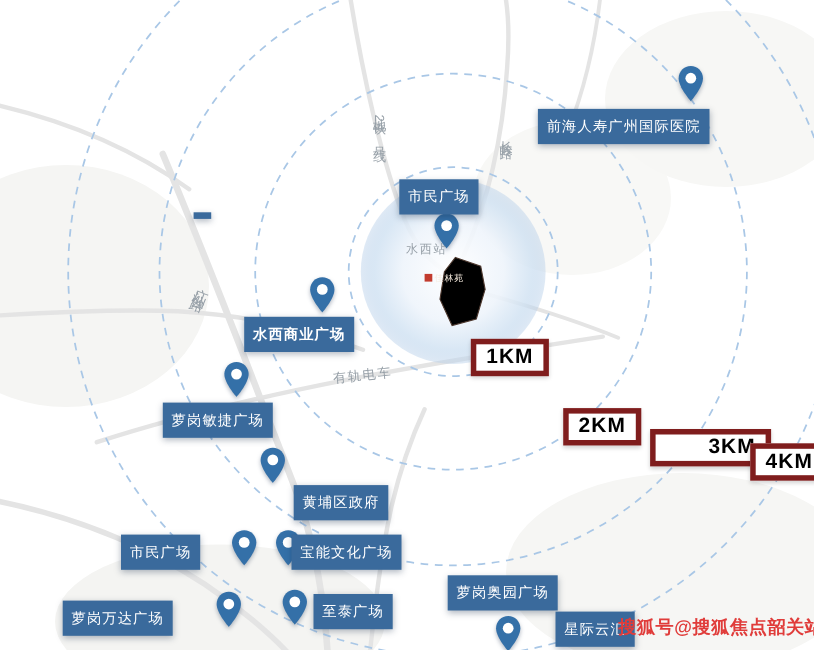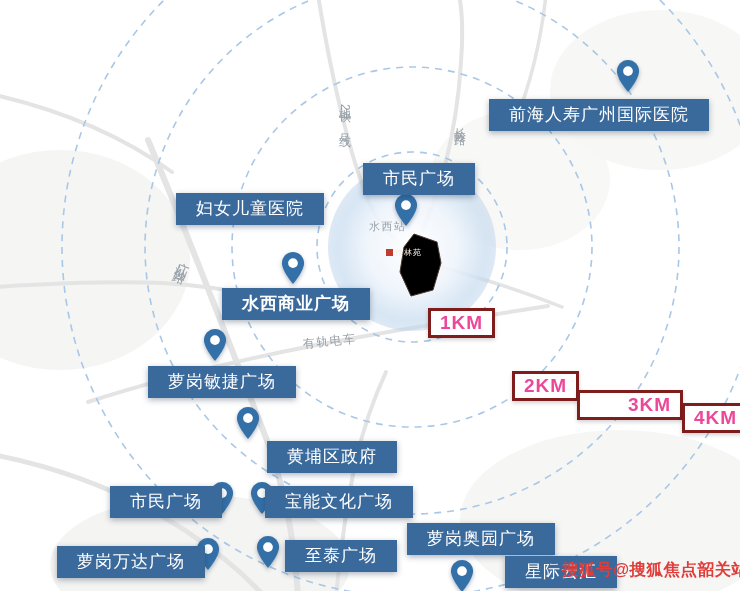--- a/index.html
+++ b/index.html
@@ -10,25 +10,25 @@
   .stage svg.base{position:absolute;left:0;top:0;}
   .ring{fill:none;stroke:var(--ring,#a9c7e6);stroke-width:1.6;stroke-dasharray:7 6;}
   .road{fill:none;stroke:var(--road,#e4e4e4);stroke-linecap:round;}
   #overlay{position:absolute;left:0;top:0;width:740px;height:591px;}
   .poi{display:contents;}
   .poi-pin{position:absolute;width:26px;height:34px;filter:drop-shadow(0 2px 2px rgba(30,50,80,.35));}
   .poi-pin svg{display:block;}
   .poi-pin svg .pin-body{fill:var(--pin,#3470a8);}
   .poi-label{
     position:absolute;background:var(--label-bg,#3a6a9c);color:#fff;
-    font-size:17px;line-height:26px;padding:3px 20px;letter-spacing:1px;font-weight:500;
+    font-size:13px;line-height:26px;padding:3px 8px;letter-spacing:1px;font-weight:500;
     box-shadow:0 2px 6px rgba(20,40,70,.35);white-space:nowrap;text-align:center;
   }
   .km-box{
-    position:absolute;background:#fff;border:3px solid #7f1d1d;color:#ec4899;
+    position:absolute;background:#fff;border:5px solid #7f1d1d;color:#000000;
     font-size:19px;font-weight:700;padding:1px 9px;letter-spacing:1px;
     box-shadow:0 2px 4px rgba(0,0,0,.18);white-space:nowrap;
   }
   .map-label{
     position:absolute;color:var(--map-text,#97a0a8);font-size:12px;letter-spacing:1.5px;
     white-space:nowrap;transform-origin:left top;
   }
   .map-label.vertical{writing-mode:vertical-rl;letter-spacing:3px;}
   #property-label{
     position:absolute;font-size:8px;line-height:9px;color:#f7ecdf;letter-spacing:1px;
@@ -83,21 +83,21 @@
         <circle cx="412" cy="247" r="180" class="ring"></circle>
         <circle cx="412" cy="247" r="267" class="ring"></circle>
         <circle cx="412" cy="247" r="350" class="ring"></circle>
       </g>
 
     <path id="property-shape" stroke="#4c372d" stroke-width="1" d="M414 234 L437 242 L441 263 L433 290 L411 296 L400 272 L404 247 Z"></path>
   </svg>
 
   <div id="overlay">
     <div id="property-label" style="left: 386px; top: 248px;">佳林苑</div>
-  <div class="km-box" style="left: 428px; top: 308px;">1KM</div><div class="km-box" style="left: 512px; top: 355px; margin-top: 16px;">2KM</div><div class="km-box" style="left: 577px; top: 390px; padding-left: 48px;">3KM</div><div class="km-box" style="left: 682px; top: 403px;">4KM</div>
+  <div class="km-box" style="left: 428px; top: 308px;">1KM</div><div class="km-box" style="left: 512px; top: 355px; margin-top: 16px;">2KM</div><div class="km-box" style="left: 591px; top: 390px; padding-left: 48px;">3KM</div><div class="km-box" style="left: 682px; top: 403px;">4KM</div>
   <div class="poi">
     <div class="poi-pin" style="left: 615px; top: 59px;">
       <svg width="26" height="34" viewBox="0 0 24 32">
         <path class="pin-body" d="M12 1 C6.2 1 1.6 5.7 1.6 11.4 C1.6 19.4 12 31 12 31 C12 31 22.4 19.4 22.4 11.4 C22.4 5.7 17.8 1 12 1 Z"></path>
         <circle cx="12" cy="11.4" r="4.6" fill="#ffffff"></circle>
       </svg>
     </div>
     <div class="poi-label" style="left: 489px; top: 99px;">
           <div class="poi-line">前海人寿广州国际医院</div>
         </div>
@@ -111,21 +111,20 @@
       </svg>
     </div>
     <div class="poi-label" style="left: 363px; top: 163px;">
           <div class="poi-line">市民广场</div>
         </div>
   </div>
 
   <div class="poi">
     
     <div class="poi-label" style="left: 176px; top: 193px;">
-          <div class="poi-line">妇女儿童医院</div>
         </div>
   </div>
 
   <div class="poi">
     <div class="poi-pin" style="left: 280px; top: 251px;">
       <svg width="26" height="34" viewBox="0 0 24 32">
         <path class="pin-body" d="M12 1 C6.2 1 1.6 5.7 1.6 11.4 C1.6 19.4 12 31 12 31 C12 31 22.4 19.4 22.4 11.4 C22.4 5.7 17.8 1 12 1 Z"></path>
         <circle cx="12" cy="11.4" r="4.6" fill="#ffffff"></circle>
       </svg>
     </div>

